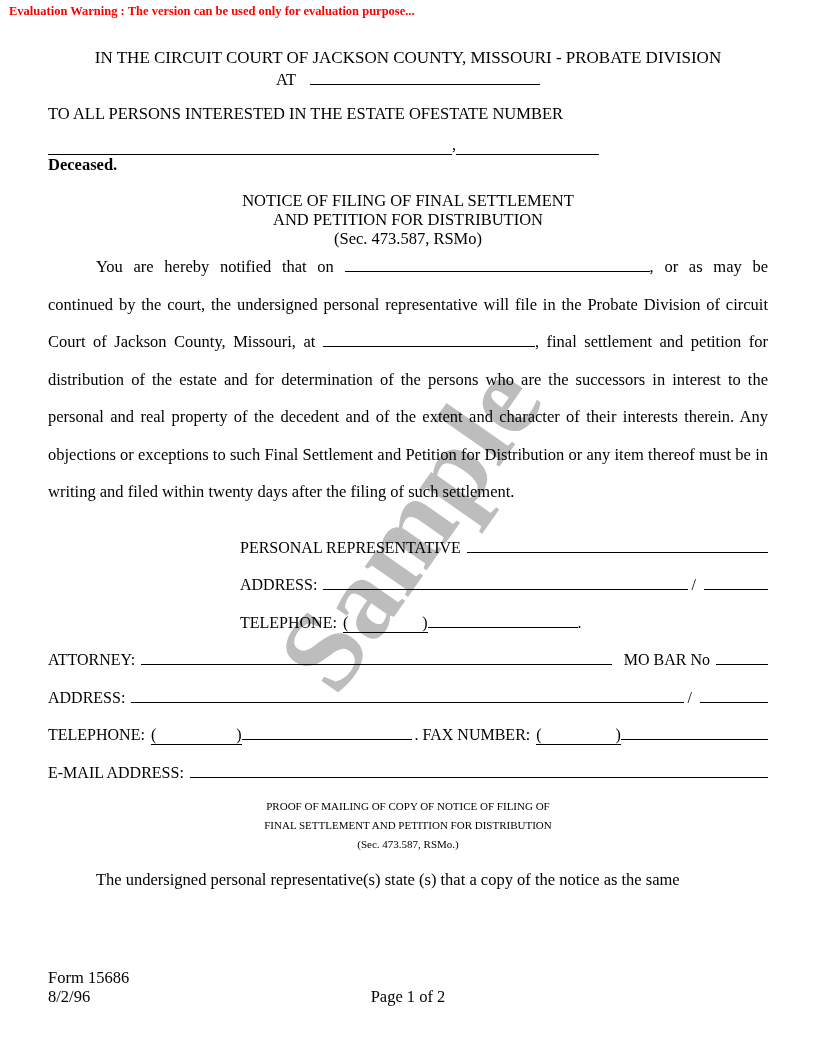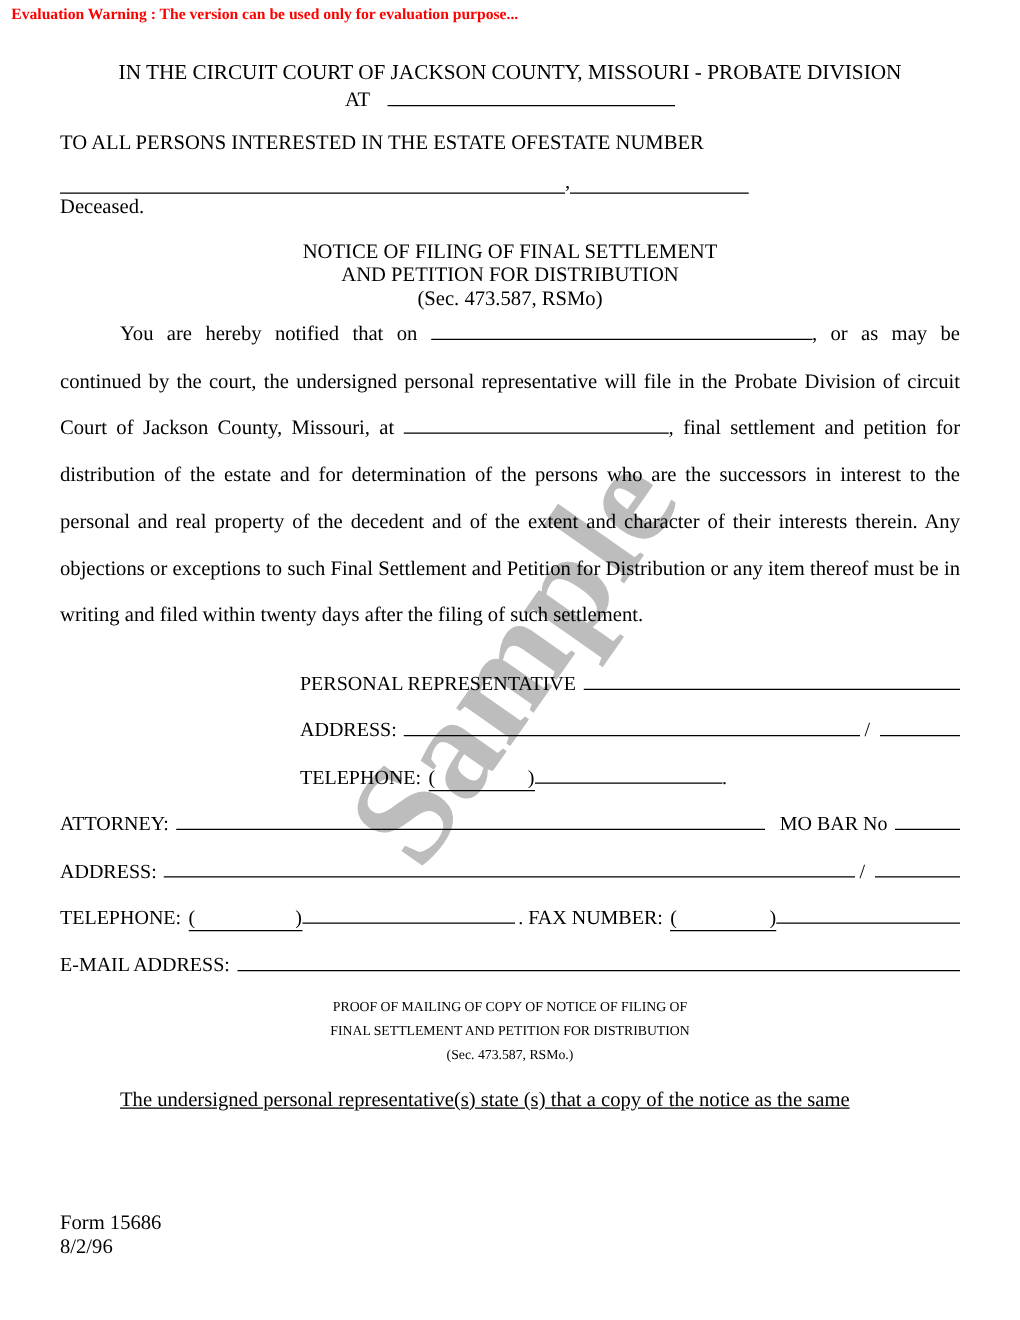--- a/index.html
+++ b/index.html
@@ -18,39 +18,39 @@
     padding:4px 0 0 9px; font-family:Liberation Serif, serif;
     font-size:12.5px; font-weight:bold; color:#ff0000; line-height:15px;
   }
   .court-header { margin-top:28px; text-align:center; font-size:17px; line-height:21px; }
   .at-line { text-align:center; font-size:16.5px; line-height:23px; }
   .blank { display:inline-block; border-bottom:1px solid #000; height:16px; vertical-align:baseline; }
   .row { display:flex; justify-content:flex-start; align-items:baseline; margin:0 48px; font-size:16.5px; }
   .estate-row { margin-top:13px; line-height:20px; }
   .name-row { margin-top:12px; height:19px; align-items:flex-end; }
   .name-left { display:flex; align-items:flex-end; }
-  .deceased { margin:0 48px; font-size:16.5px; line-height:20px; }
+  .deceased { margin:0 48px; font-size:16.5px; line-height:20px;font-weight:bold; }
   .center-title { margin-top:16px; text-align:center; font-size:16.5px; line-height:19px; }
   .body-para {
     margin:0 48px; text-align:justify; text-indent:48px;
     font-size:16.5px; line-height:37.5px;
   }
   .body-para .blank { height:14px; }
   .fields { font-size:16px; }
   .pr-block { margin:18px 48px 0 240px; }
   .atty-block { margin:0 48px; }
   .frow { display:flex; align-items:baseline; line-height:37.5px; }
   .frow .blank { height:14px; margin-left:6px; }
   .frow .fill { flex:1 1 auto; }
   .pgroup { display:inline-block; border-bottom:1px solid #000; margin-left:6px; line-height:normal; }
   .pgroup .psp { display:inline-block; }
   .slash { margin:0 2px 0 4px; }
   .mobar { padding:0 6px 0 12px; white-space:nowrap; }
   .proof-title { margin-top:6px; text-align:center; font-size:11px; line-height:19px; }
-  .proof-para { margin:14px 48px 0; text-indent:48px; font-size:16.5px; line-height:24px; text-align:justify;text-decoration:underline; }
+  .proof-para { margin:14px 48px 0; text-indent:48px; font-size:16.5px; line-height:24px; text-align:justify; }
   .footer-left { position:absolute; left:48px; top:968px; font-size:16.5px; line-height:19px; }
   .footer-page { position:absolute; left:0; right:0; top:987px; text-align:center; font-size:16.5px; }
 </style>
 </head>
 <body>
 
 <div class="page">
   <div class="watermark">Sample</div>
 
   <div class="content">
@@ -138,15 +138,16 @@
       <div>FINAL SETTLEMENT AND PETITION FOR DISTRIBUTION</div>
       <div>(Sec. 473.587, RSMo.)</div>
     </div>
 
     <p class="proof-para">The undersigned personal representative(s) state (s) that a copy of the notice as the same</p>
 
     <div class="footer-left">
       <div>Form 15686</div>
       <div>8/2/96</div>
     </div>
+    <div class="footer-page">Page 1 of 2</div>
 
   </div>
 </div>
 
 </body></html>

